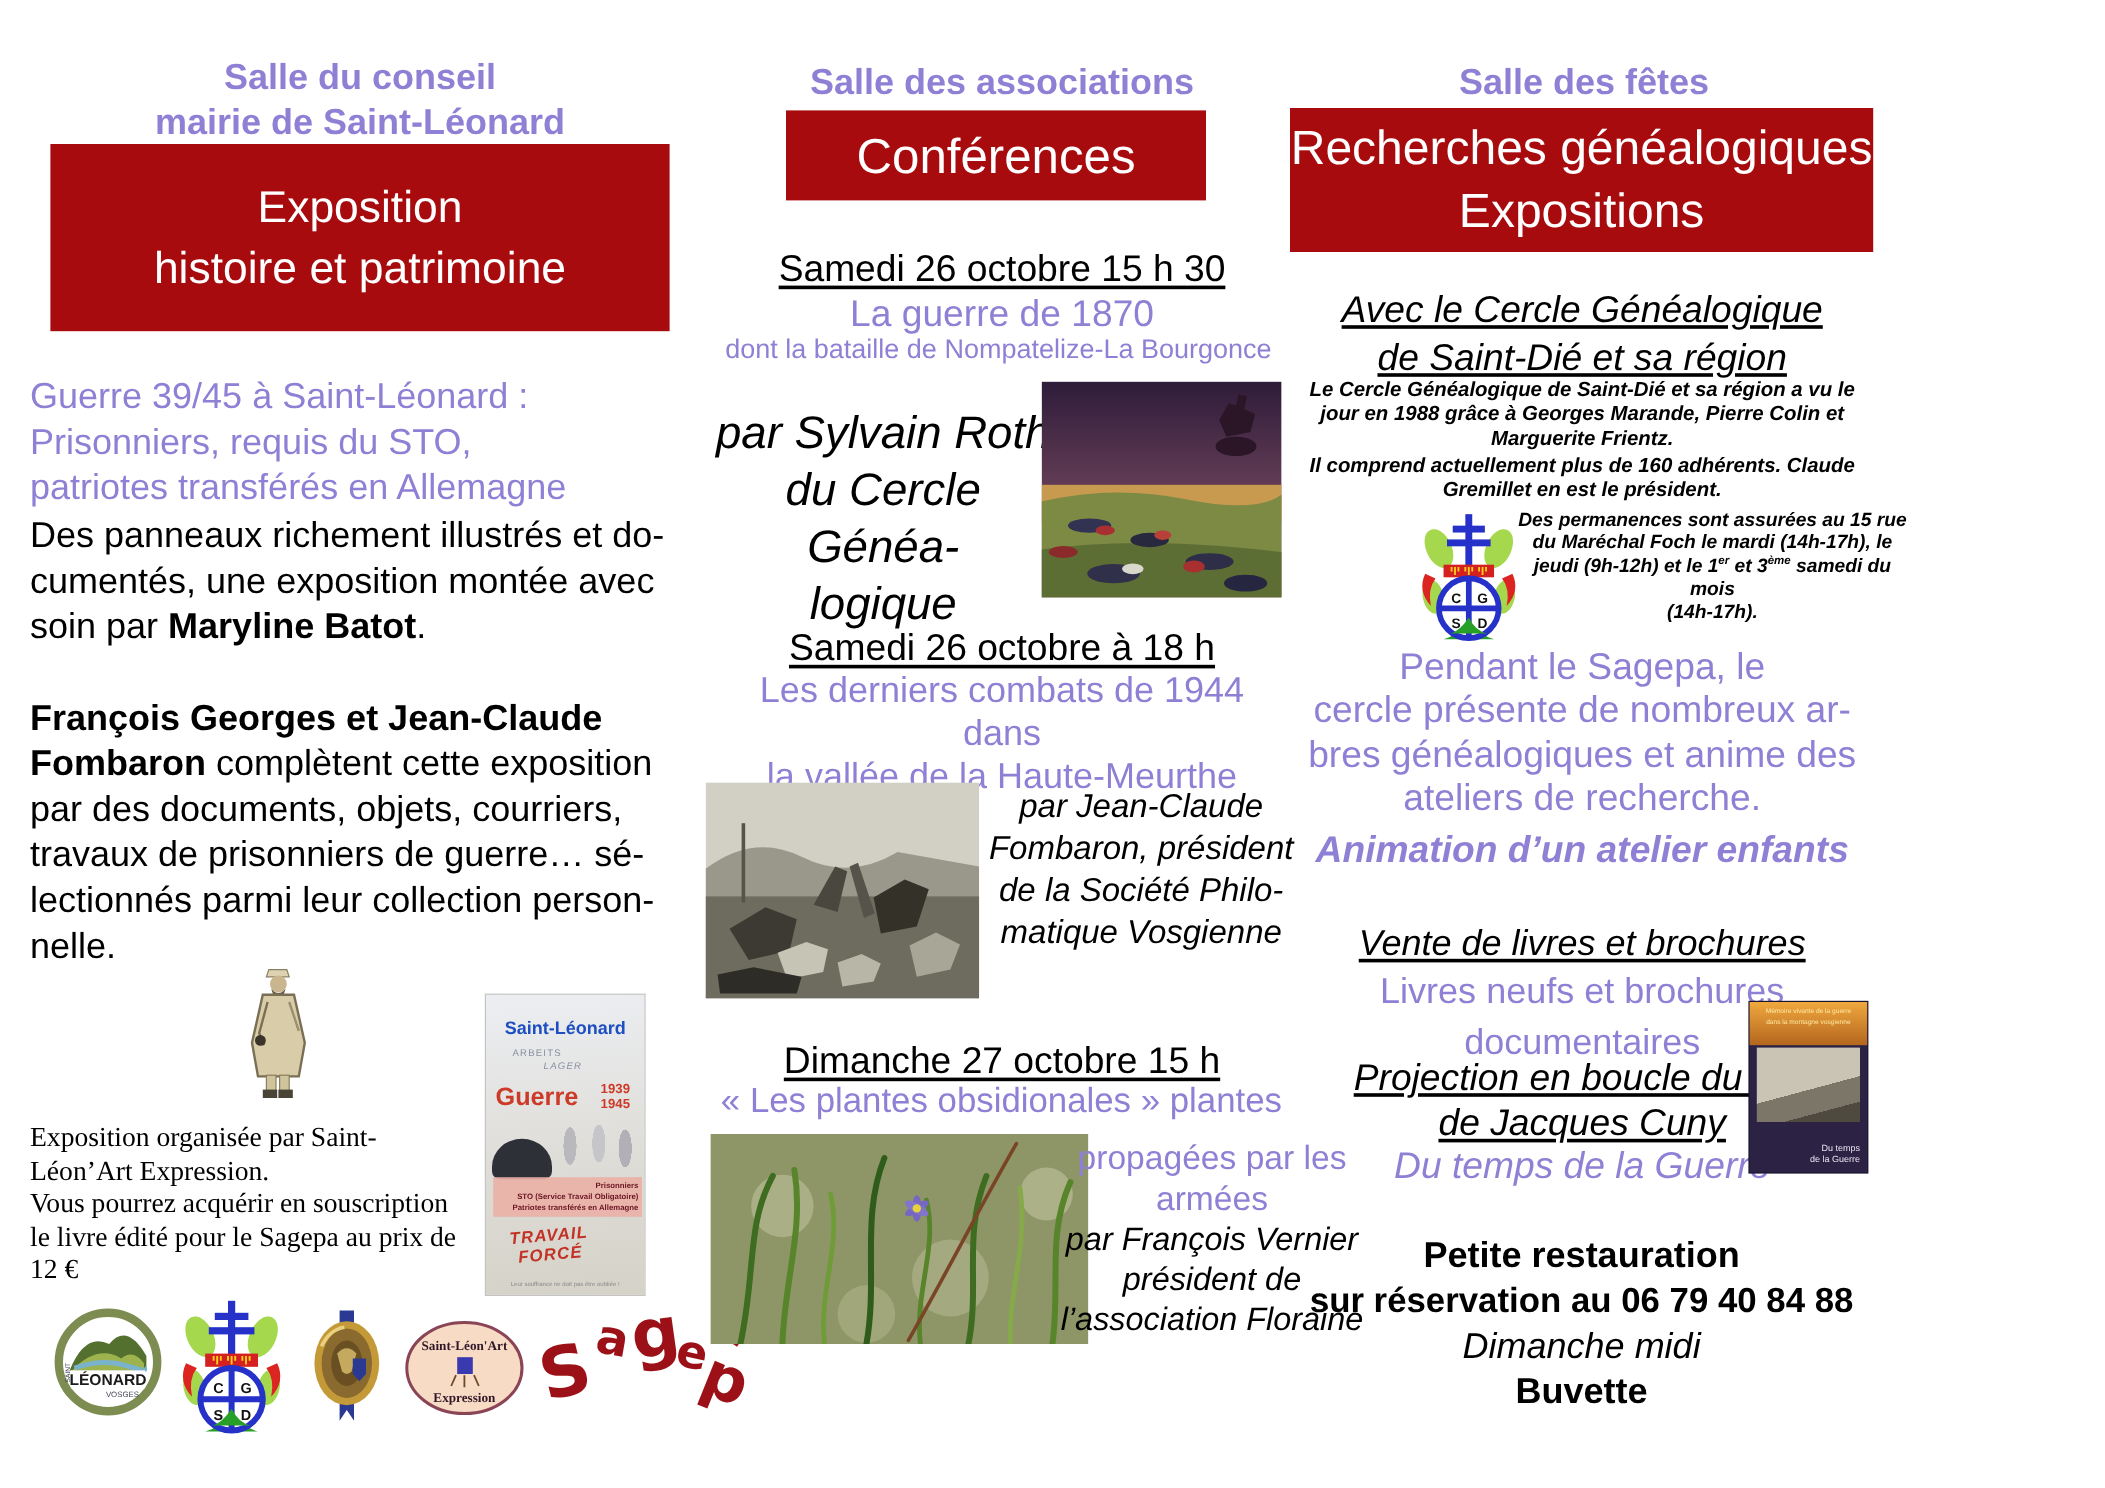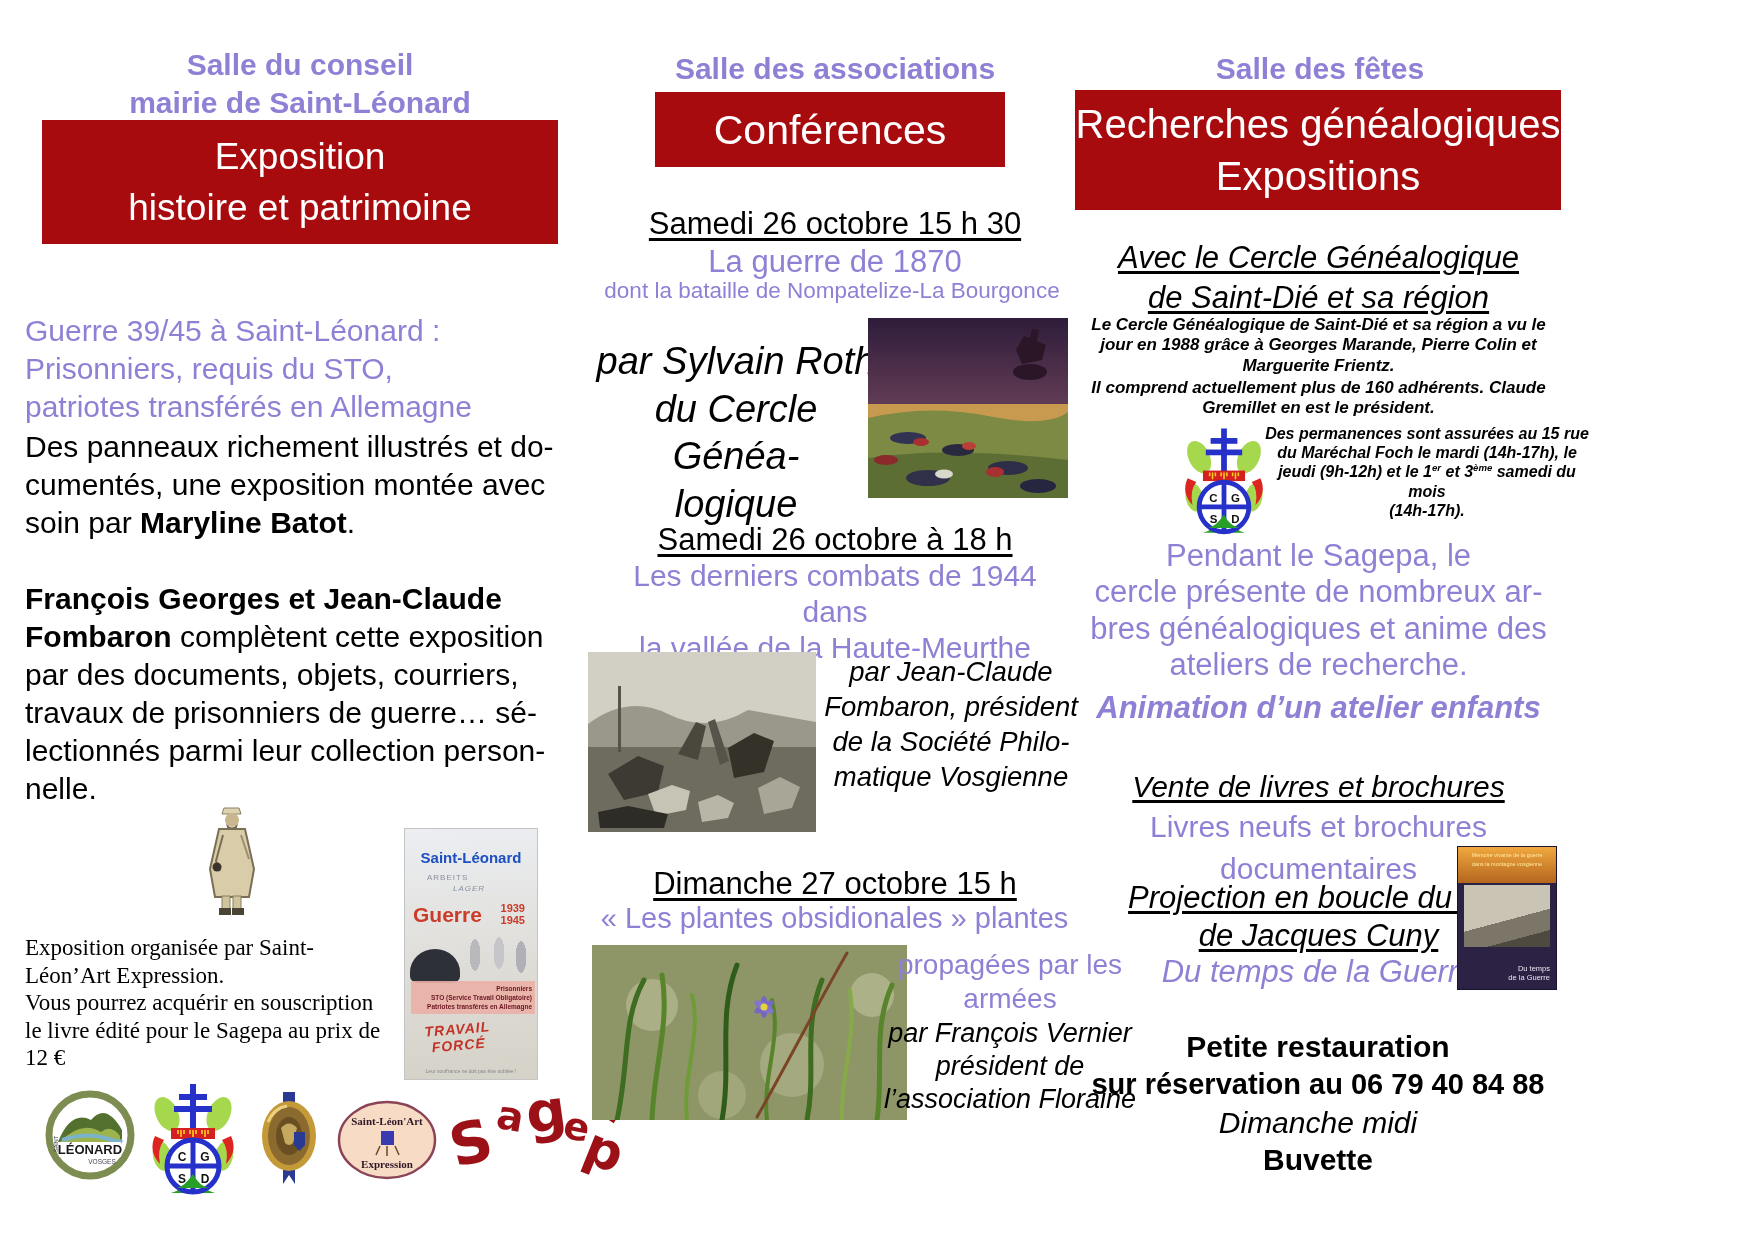--- a/index.html
+++ b/index.html
@@ -51,21 +51,21 @@
   
   .sagepa { width:180px; height:120px; }
   .sagepa span { position:absolute; font-weight:bold; color:var(--sagepa,#9c1117); font-family:"DejaVu Sans",sans-serif; line-height:1; }
 </style>
 </head>
 <body>
 
 <div class="abs venue pre" style="left:90px;top:46px;width:420px;">Salle du conseil
 mairie de Saint-Léonard</div>
 
-<div class="abs banner pre" style="left:42px;top:120px;width:516px;font-size:37px;line-height:1.38;padding:11px 0;">Exposition
+<div class="abs banner pre" style="left:42px;top:120px;width:516px;font-size:37px;line-height:1.38;padding:27px 0;">Exposition
 histoire et patrimoine</div>
 
 <div class="abs purple pre body30" style="left:25px;top:312px;width:575px;">Guerre 39/45 à Saint-Léonard :
 Prisonniers, requis du STO,
 patriotes transférés en Allemagne</div>
 
 <div class="abs pre body30" style="left:25px;top:428px;width:575px;"><span>Des panneaux richement illustrés et do-
 cumentés, une exposition montée avec
 soin par </span><b>Maryline Batot</b><span>.</span></div>
 
@@ -309,21 +309,21 @@
 <div class="abs purple b it center" style="left:1077px;top:690px;width:483px;font-size:31px;">Animation d’un atelier enfants</div>
 
 <div class="abs it u center" style="left:1077px;top:770px;width:483px;font-size:30px;">Vente de livres  et brochures</div>
 <div class="abs purple pre center" style="left:1077px;top:806px;width:483px;font-size:30px;line-height:1.4;">Livres neufs et brochures
 documentaires</div>
 
 <div class="abs it u center" style="left:1077px;top:880px;width:483px;font-size:31px;">Projection en boucle du film</div>
 <div class="abs it u center" style="left:1077px;top:918px;width:483px;font-size:31px;">de Jacques Cuny</div>
 <div class="abs purple it center" style="left:1077px;top:954px;width:483px;font-size:31px;">Du temps de la Guerre</div>
 
-<div class="abs dvd" style="left:1458px;top:835px;margin-top:12px;">
+<div class="abs dvd" style="left:1458px;top:835px;">
   <div class="dvd-top pre">Mémoire vivante de la guerre
 dans la montagne vosgienne</div>
   <div class="dvd-photo"></div>
   <div class="dvd-bottom pre">Du temps
 de la Guerre</div>
 </div>
 
 <div class="abs b center" style="left:1068px;top:1030px;width:500px;font-size:30px;">Petite restauration</div>
 <div class="abs b center" style="left:1068px;top:1068px;width:500px;font-size:29px;">sur réservation au 06 79 40 84 88</div>
 <div class="abs it center" style="left:1068px;top:1106px;width:500px;font-size:30px;">Dimanche midi</div>

